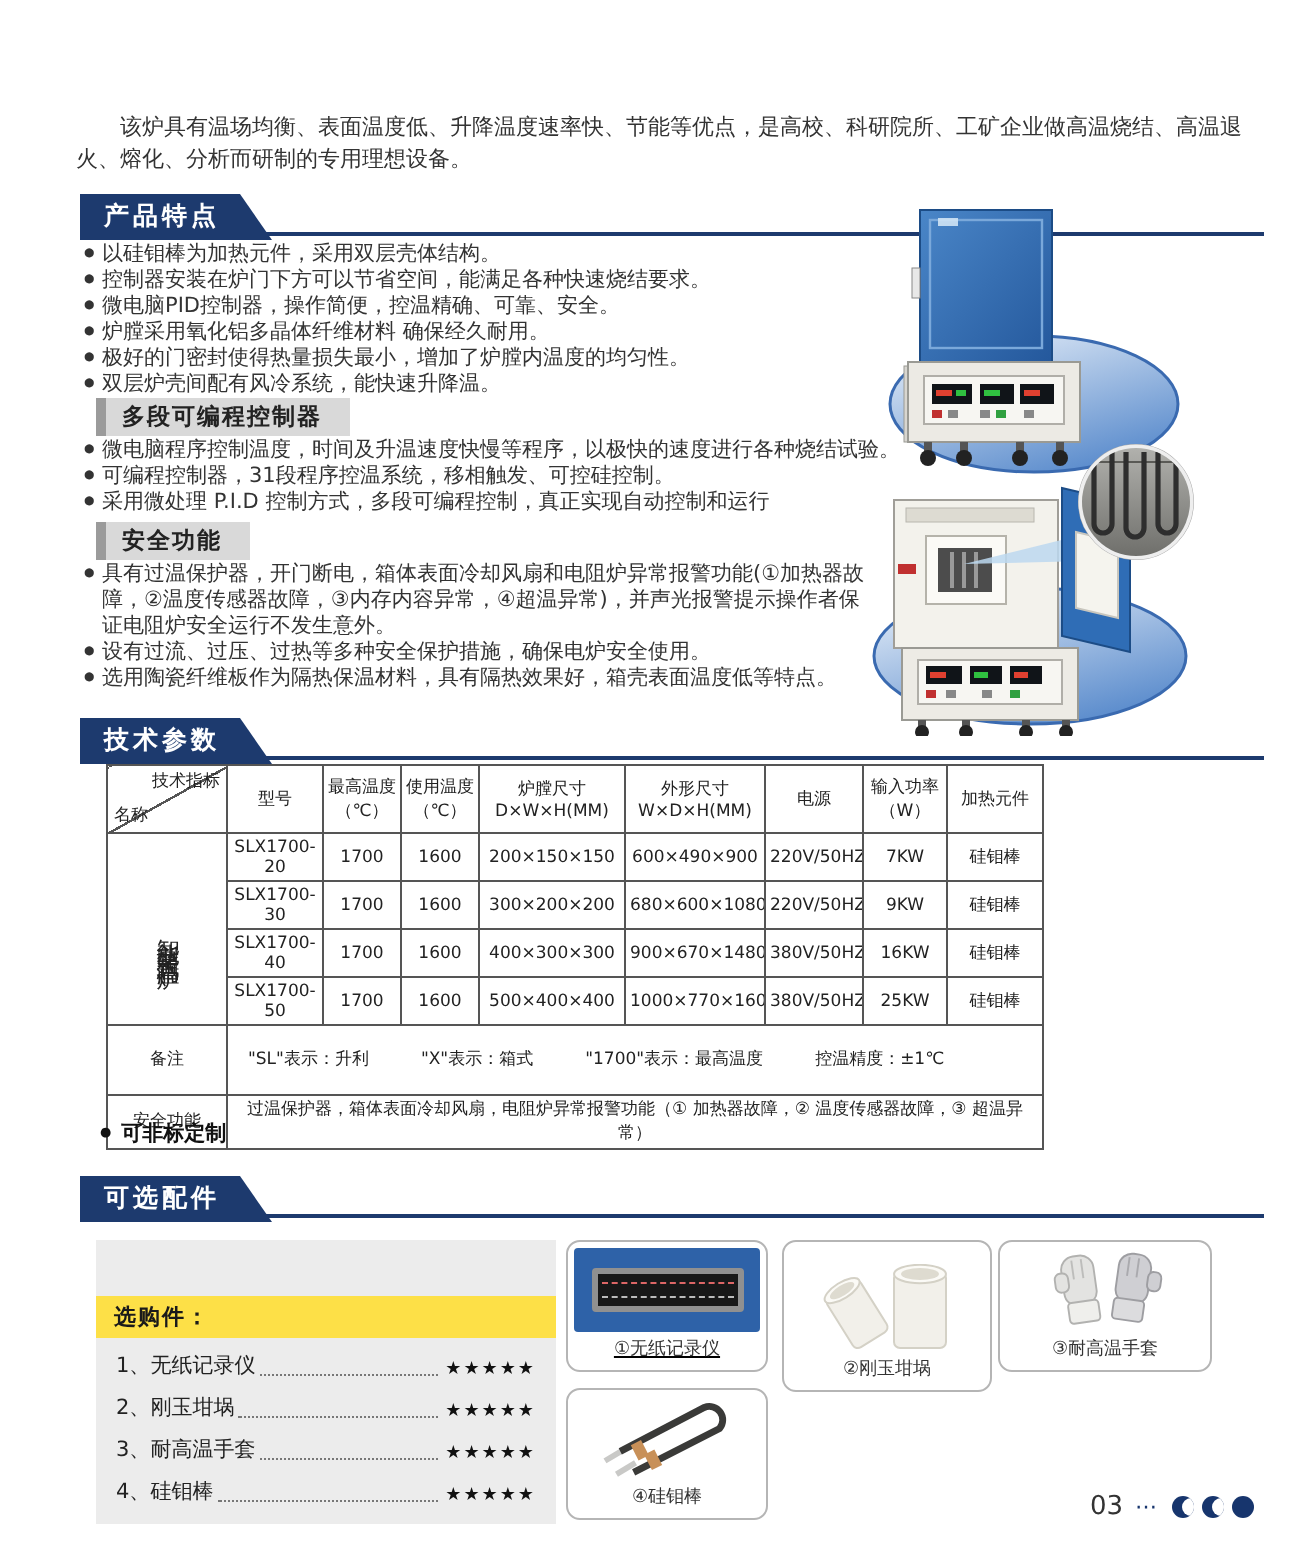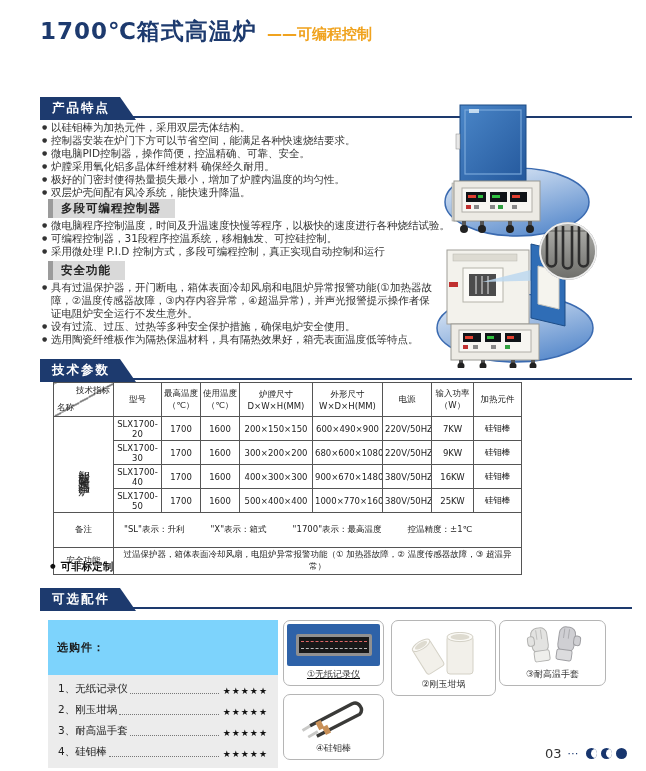--- a/index.html
+++ b/index.html
@@ -41,21 +41,21 @@
   .corner .c-top{position:absolute;top:2px;right:3px;font-size:8.5px;}
   .corner .c-bottom{position:absolute;bottom:2px;left:3px;font-size:8.5px;}
   .v-name{writing-mode:vertical-rl;font-size:11.5px;letter-spacing:2px;color:#222;display:inline-block;}
   .note-flex{display:flex;gap:26px;padding-left:8px;text-align:left;white-space:nowrap;}
   .left-text{text-align:left;padding-left:8px;}
   .footnote{position:absolute;left:50px;top:560px;font-size:10.5px;font-weight:bold;color:#111;text-align:center;}
   .footnote::before{content:"●";font-size:6.5px;margin-right:5px;vertical-align:2px;}
 
   
   .option-box{position:absolute;left:48px;top:620px;width:230px;background:#ececec;padding-bottom:9px;}
-  .option-header{background:#7dd3fc;color:#1a1a1a;font-weight:bold;font-size:11px;padding:20px 9px;letter-spacing:1px;}
+  .option-header{background:#fde047;color:#1a1a1a;font-weight:bold;font-size:11px;padding:3px 9px;letter-spacing:1px;margin-top:28px;}
   .option-item{display:flex;align-items:flex-end;font-size:10.5px;color:#222;padding:7px 10px 0 10px;}
   .oi-num{white-space:nowrap;}
   .oi-name{white-space:nowrap;}
   .oi-leader{flex:1;border-bottom:1px dotted #777;margin:0 4px 2px 2px;}
   .oi-stars{font-size:9px;letter-spacing:1px;color:#111;white-space:nowrap;}
 
   
   .card{position:absolute;border:1px solid #b5b5b5;border-radius:7px;background:#fff;
     display:flex;flex-direction:column;align-items:center;justify-content:flex-end;padding:3px;box-sizing:border-box;}
   .card-label{font-size:9px;color:#333;padding:2px 0 1px;white-space:nowrap;}
@@ -75,23 +75,21 @@
   .pag{display:flex;gap:4px;align-items:center;}
   .pag-crescent{position:relative;width:11px;height:11px;border-radius:50%;background:#17356d;overflow:hidden;}
   .pag-crescent::after{content:"";position:absolute;left:5px;top:1px;width:9px;height:9px;border-radius:50%;background:#fff;}
   .pag-dot{width:11px;height:11px;border-radius:50%;background:#17356d;}
 </style>
 </head>
 <body>
 
 <div class="page">
 
-  <div class="title-row">
-    <span class="title">1700℃箱式高温炉</span><span class="subtitle">——可编程控制</span>
-  </div>
+  <p class="intro">该炉具有温场均衡、表面温度低、升降温度速率快、节能等优点，是高校、科研院所、工矿企业做高温烧结、高温退火、熔化、分析而研制的专用理想设备。</p>
 
   <div class="sec" style="top:97px">
     <div class="sec-line"></div>
     <div class="sec-badge">产品特点</div>
   </div>
 
   <ul class="bullets" style="top:121px;width:405px">
     <li>以硅钼棒为加热元件，采用双层壳体结构。</li>
     <li>控制器安装在炉门下方可以节省空间，能满足各种快速烧结要求。</li>
     <li>微电脑PID控制器，操作简便，控温精确、可靠、安全。</li>

